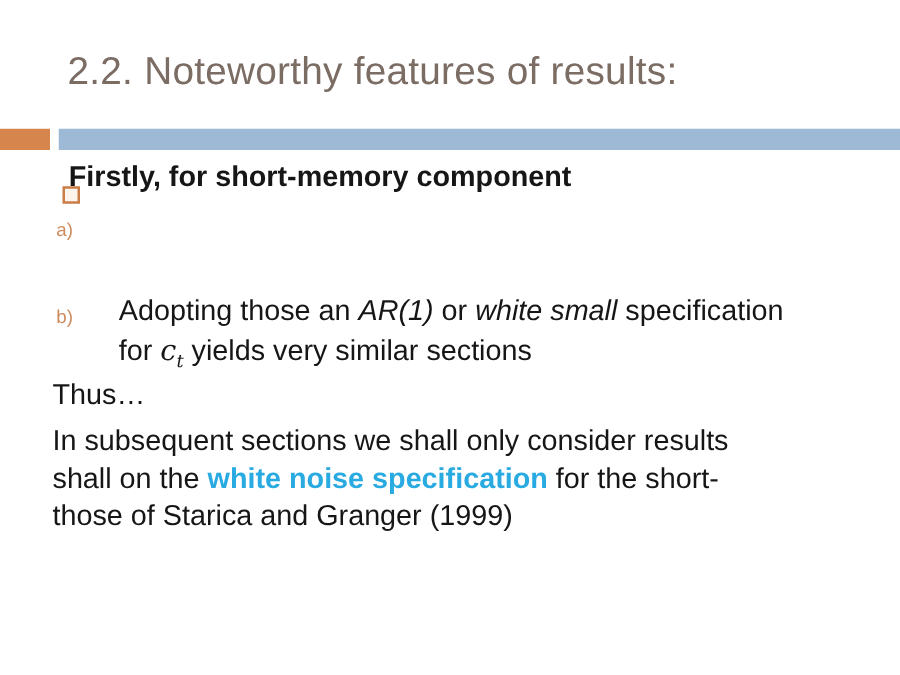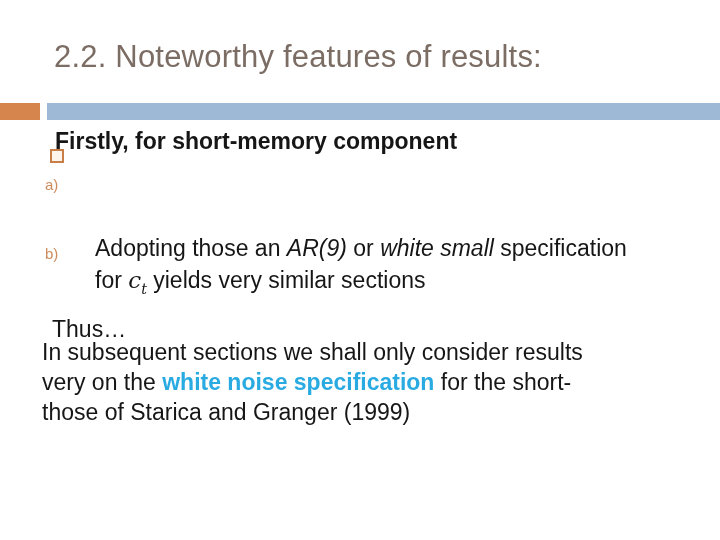--- a/index.html
+++ b/index.html
@@ -64,25 +64,24 @@
     position: absolute;
     left: 95px;
     font-size: 23px;
     line-height: 32px;
     white-space: nowrap;
   }
   .item-a { top: 163px; }
   .item-b { top: 232px; }
   .thus {
     position: absolute;
-    left: 52px; top: 300px;
+    left: 42px; top: 300px;
     font-size: 23px;
     line-height: 30px;
     white-space: nowrap;
-    margin-top: 14px;
   }
   .paragraph {
     position: absolute;
     left: 42px; top: 337px;
     font-size: 23px;
     line-height: 30px;
     white-space: nowrap;
   }
   .math {
     font-family: "DejaVu Serif", serif;
@@ -109,25 +108,25 @@
   <div class="accent-blue-bar"></div>
 
   <div class="bullet-square"></div>
 
   <div class="firstly body-text">Firstly, for short-memory component</div>
 
   <div class="marker marker-a">a)</div>
 
   <div class="marker marker-b">b)</div>
   <div class="item-block item-b body-text">
-    <div><span>Adopting those an </span><span class="it">AR(9)</span><span> or </span><span class="it">white small</span><span> specification</span></div>
+    <div><span>Adopting those an </span><span class="it">AR(1)</span><span> or </span><span class="it">white small</span><span> specification</span></div>
     <div><span>for </span><span class="math"><span>c</span><sub>t</sub></span><span> yields very similar sections</span></div>
   </div>
 
   <div class="thus body-text">Thus…</div>
 
   <div class="paragraph body-text">
     <div>In subsequent sections we shall only consider results</div>
-    <div><span>very on the </span><span class="hl">white noise specification</span><span> for the short-</span></div>
+    <div><span>shall on the </span><span class="hl">white noise specification</span><span> for the short-</span></div>
     <div>those of Starica and Granger (1999)</div>
   </div>
 
 </div>
 
 </body></html>

